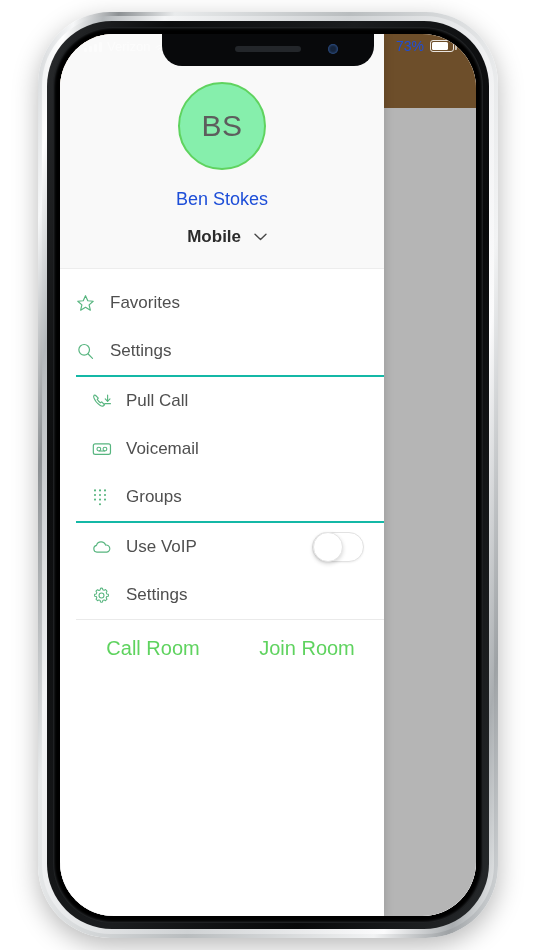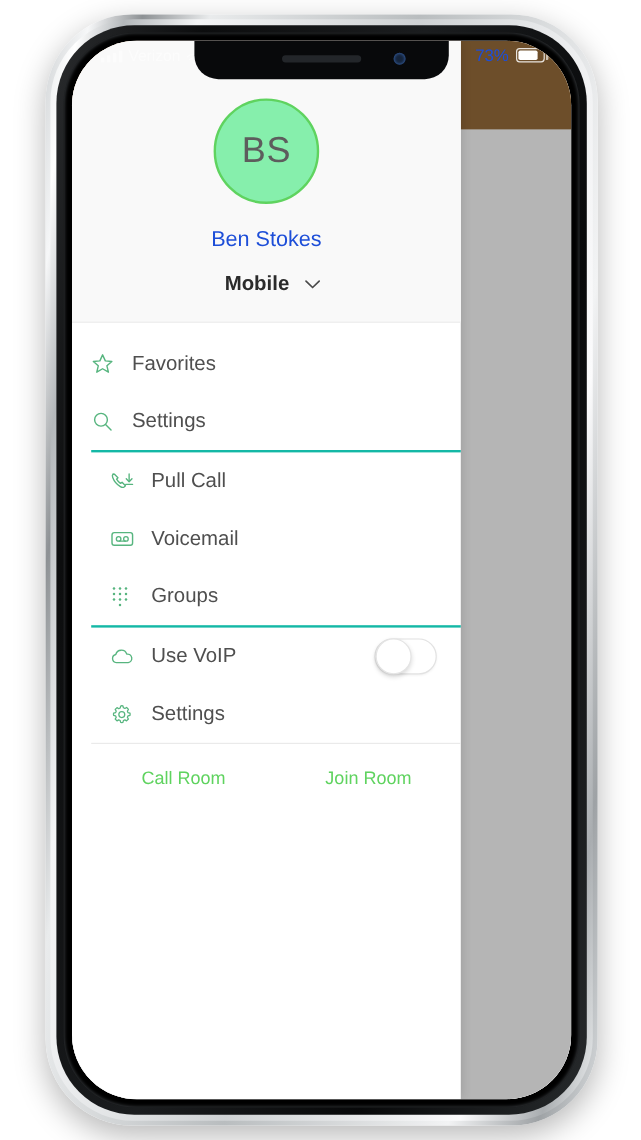--- a/index.html
+++ b/index.html
@@ -263,21 +263,21 @@
     display: flex;
     border-top: 1px solid #eaeaea;
     margin-left: 16px;
     height: 56px;
     align-items: center;
   }
   .room-btn {
     flex: 1;
     text-align: center;
     color: #5fd35f;
-    font-size: 15px;
+    font-size: 20px;
   }
 
   
   .statusbar {
     position: absolute;
     left: 0; top: 0;
     width: 100%;
     height: 30px;
     z-index: 30;
     pointer-events: none;

